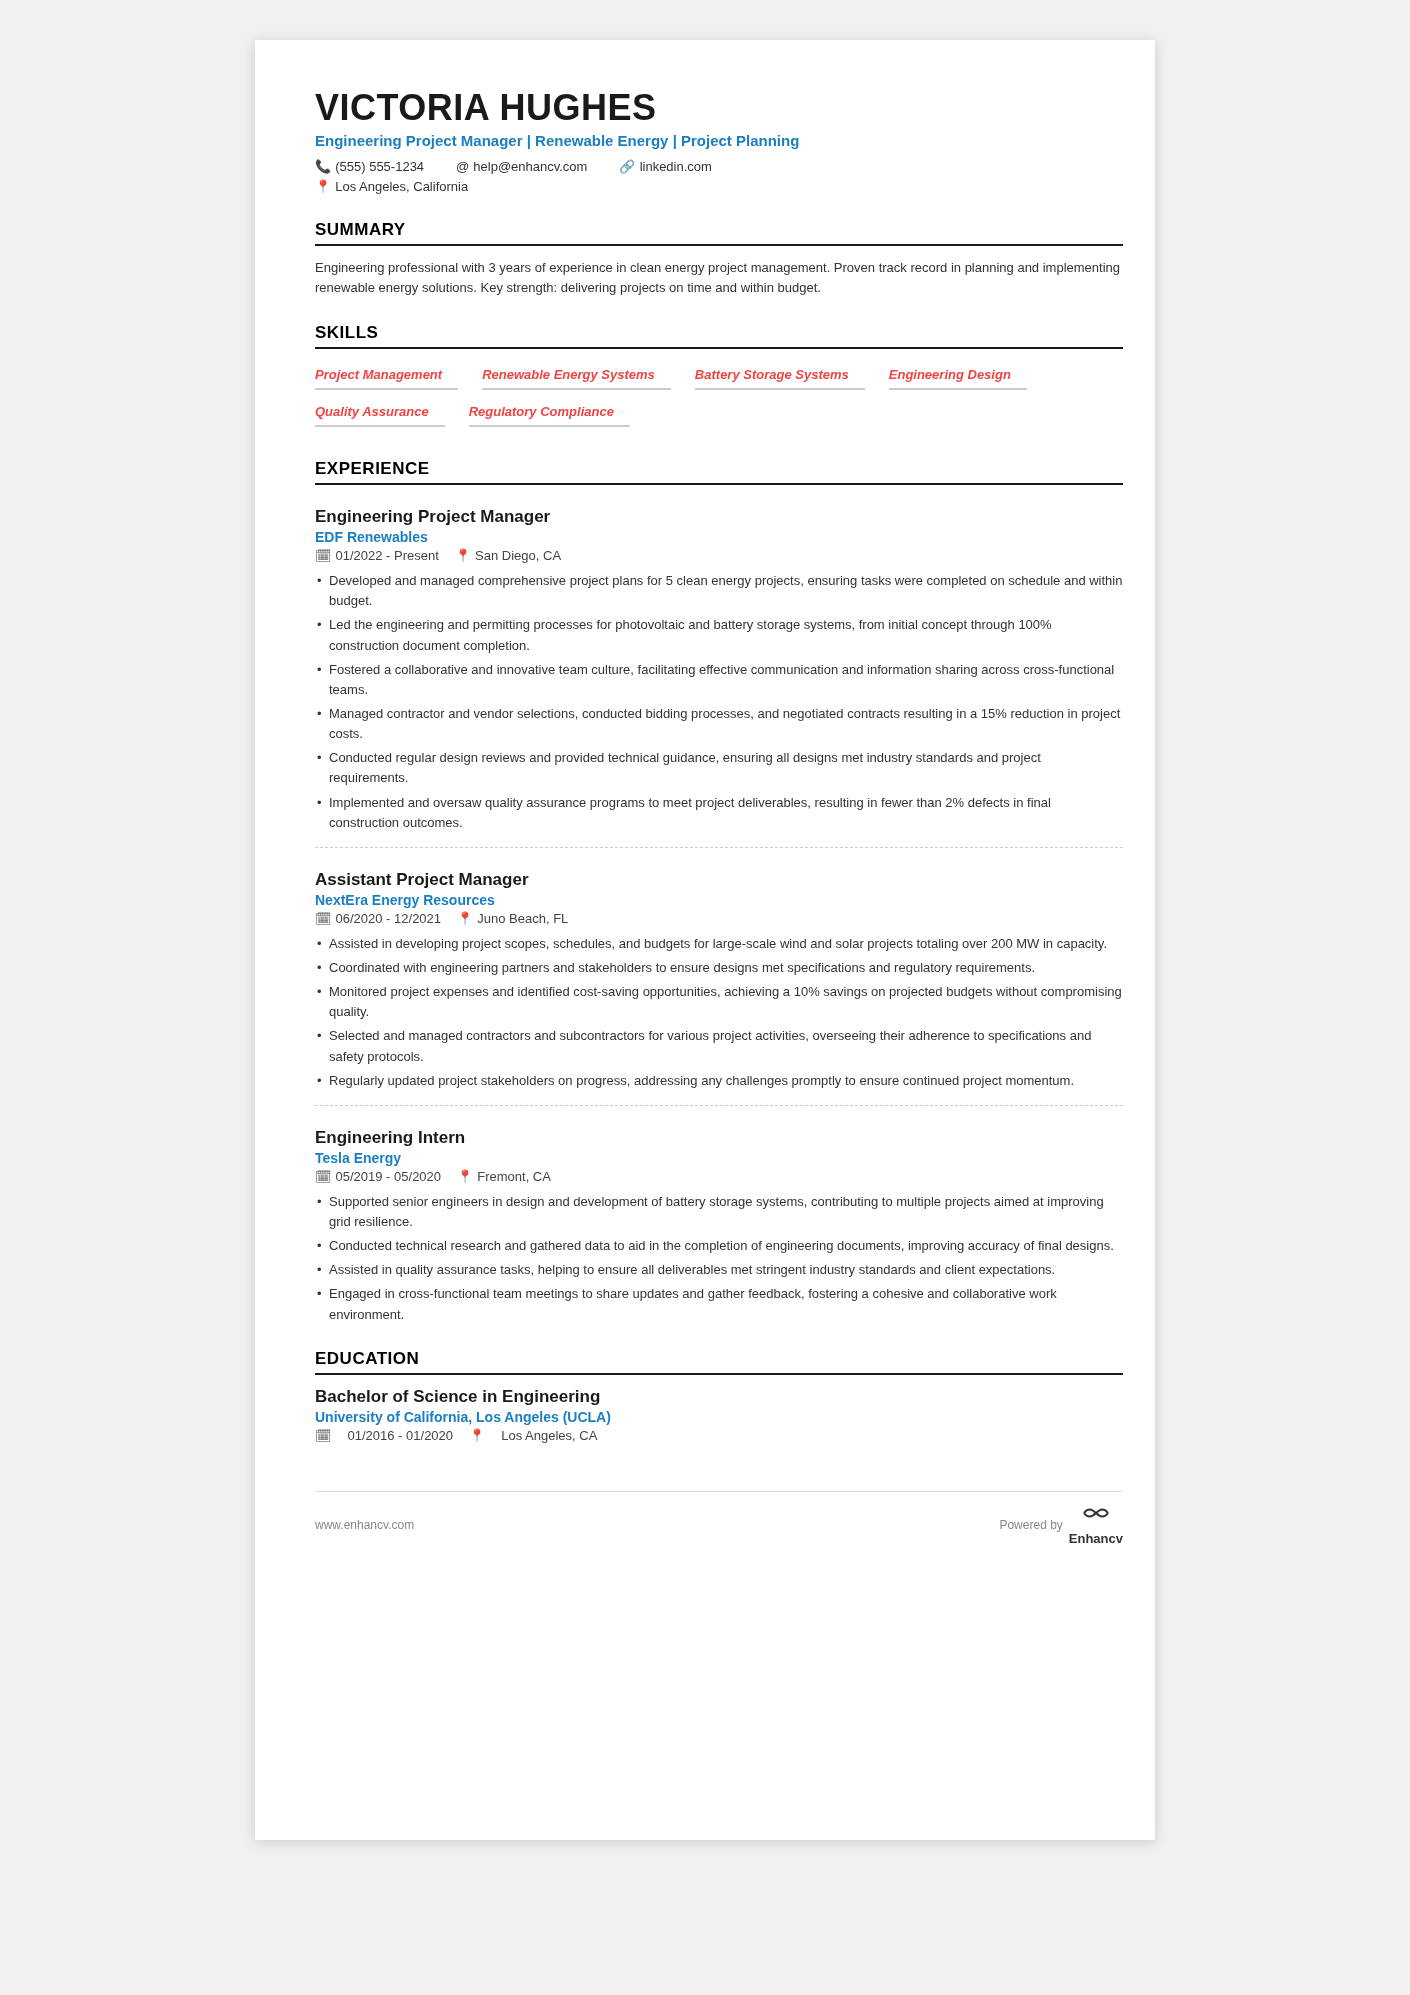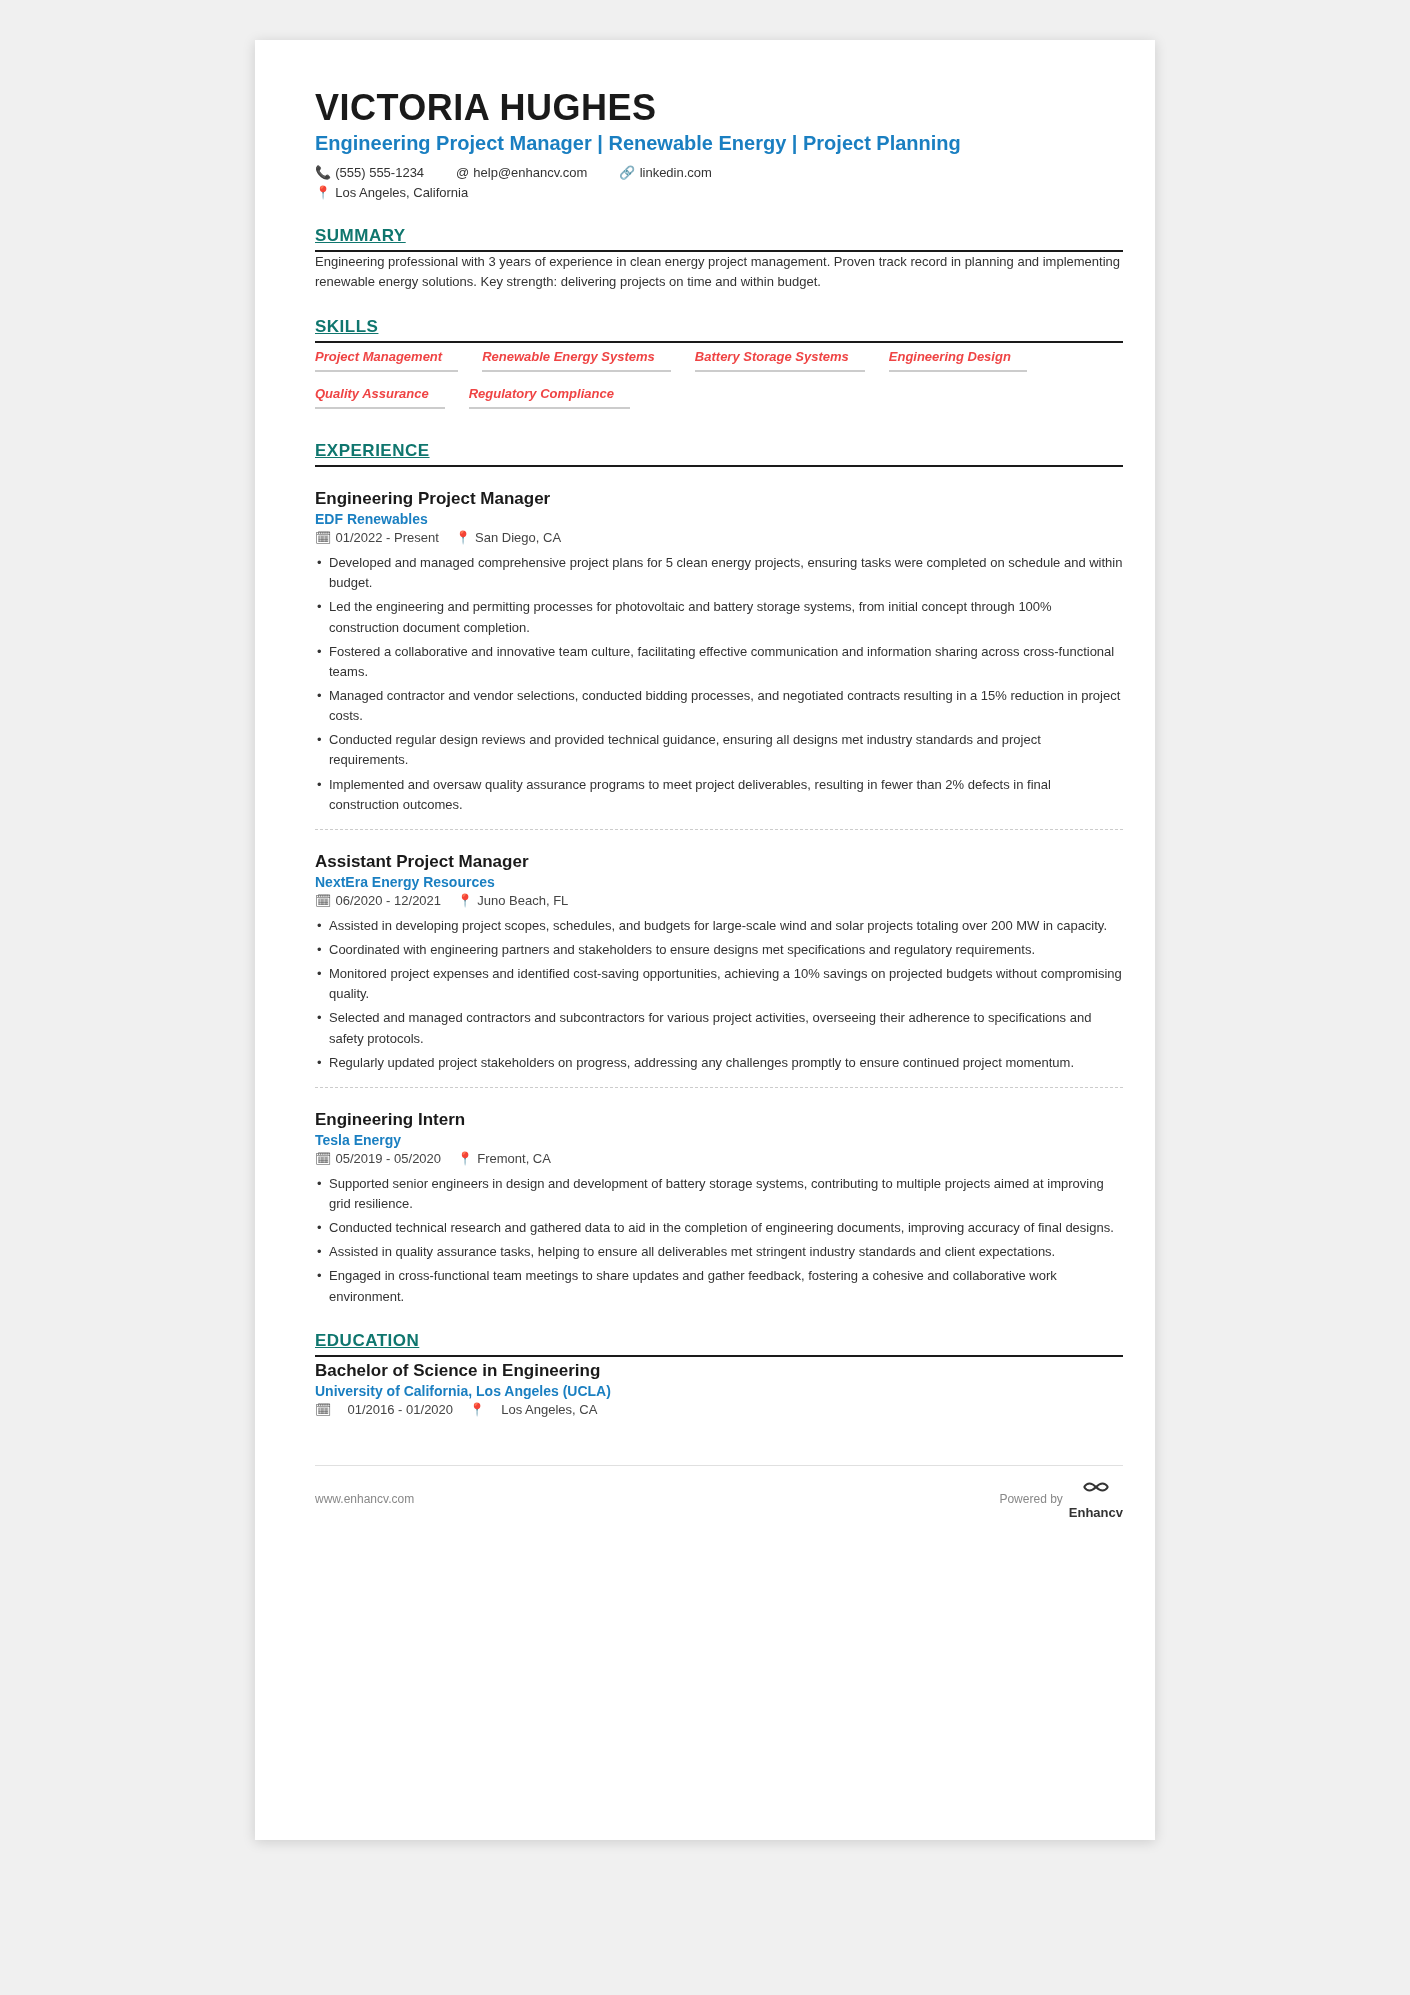--- a/index.html
+++ b/index.html
@@ -20,21 +20,21 @@
     }
     .header-name {
       font-size: 36px;
       font-weight: 900;
       color: #1a1a1a;
       letter-spacing: 0.5px;
       line-height: 1.1;
     }
     .header-title {
       color: #1a7fc1;
-      font-size: 20px;
+      font-size: 15px;
       font-weight: 700;
       margin-top: 4px;
       margin-bottom: 10px;
     }
     .contact-row {
       display: flex;
       flex-wrap: wrap;
       gap: 0;
       font-size: 13px;
       color: #333;
@@ -50,26 +50,26 @@
     .contact-icon {
       font-size: 13px;
       color: #333;
     }
     .section {
       margin-top: 24px;
     }
     .section-title {
       font-size: 17px;
       font-weight: 900;
-      color: #0f766e;
+      color: #000000;
       text-transform: uppercase;
       letter-spacing: 0.5px;
       border-bottom: 2px solid #1a1a1a;
       padding-bottom: 4px;
-      text-decoration: underline;
+      margin-bottom: 12px;
     }
     .summary-text {
       font-size: 13px;
       color: #333;
       line-height: 1.6;
     }
     .skills-grid {
       display: flex;
       flex-wrap: wrap;
       gap: 0;

